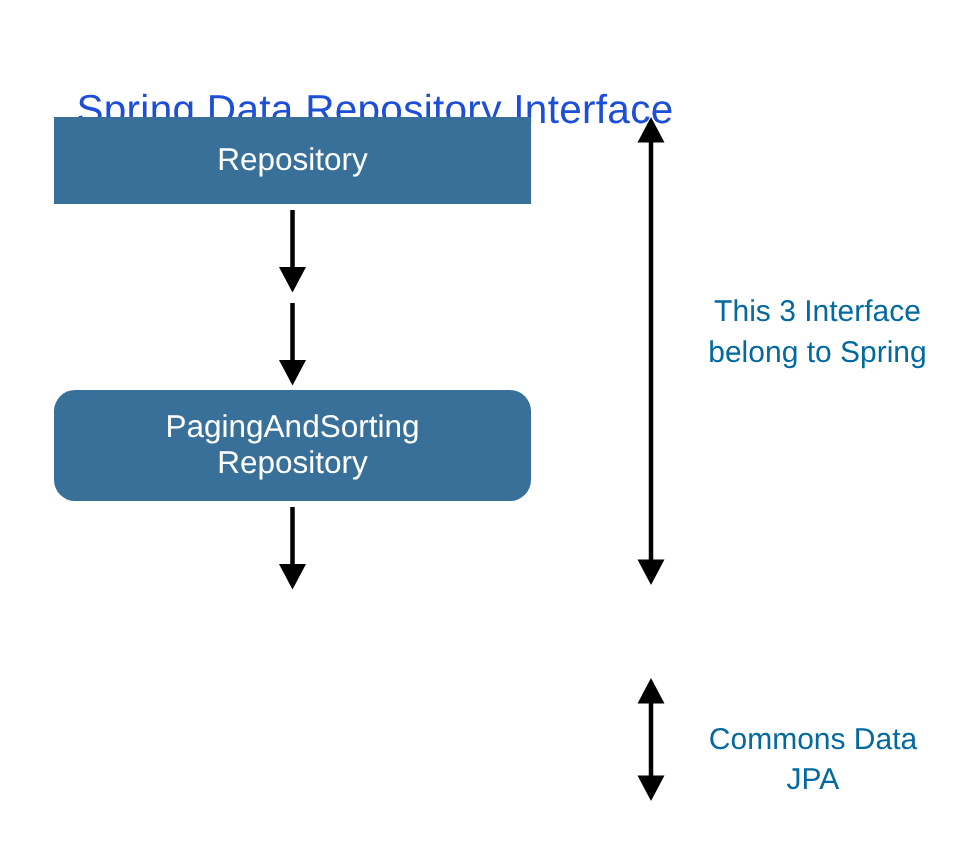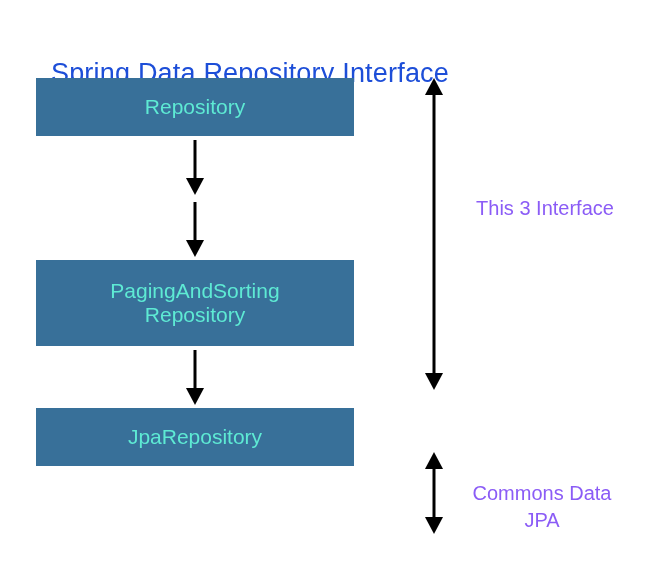--- a/index.html
+++ b/index.html
@@ -26,46 +26,46 @@
   }
   .boxes {
     position: absolute;
     left: 36px;
     top: 78px;
     width: 318px;
   }
   .box {
     width: 318px;
     background: #387099;
-    color: #5eead4;
+    color: #ffffff;
     font-size: 21px;
     display: flex;
     align-items: center;
     justify-content: center;
     text-align: center;
     line-height: 1.15;
   }
   .box.single { height: 58px; }
-  .box.double { height: 86px; }
+  .box.double { height: 74px; border-radius: 14px; }
   .arrow-gap {
     height: 62px;
     position: relative;
   }
   .down-arrow {
     position: absolute;
     left: 50%;
     top: 4px;
     transform: translateX(-50%);
   }
   .bracket {
     position: absolute;
   }
   .annotation {
     position: absolute;
-    color: #8b5cf6;
+    color: #0369a1;
     font-size: 20px;
     text-align: center;
     line-height: 1.35;
   }
 </style>
 </head>
 <body>
 
 <div class="title">Spring Data Repository Interface</div>
 
@@ -97,38 +97,35 @@
     </span>
   </div>
 
   <div class="arrow-gap">
     <svg class="down-arrow" width="24" height="56" viewBox="0 0 24 56">
       <line x1="12" y1="0" x2="12" y2="40" stroke="#000" stroke-width="3"></line>
       <polygon points="12,55 3,38 21,38" fill="#000"></polygon>
     </svg>
   </div>
 
-  <div class="box single">
-    <span>JpaRepository</span>
-  </div>
 
 </div>
 
 <svg class="bracket" style="left:422px; top:78px;" width="24" height="312" viewBox="0 0 24 312">
   <polygon points="12,0 3,17 21,17" fill="#000"></polygon>
   <line x1="12" y1="14" x2="12" y2="298" stroke="#000" stroke-width="3"></line>
   <polygon points="12,312 3,295 21,295" fill="#000"></polygon>
 </svg>
 
 <svg class="bracket" style="left:422px; top:452px;" width="24" height="82" viewBox="0 0 24 82">
   <polygon points="12,0 3,17 21,17" fill="#000"></polygon>
   <line x1="12" y1="14" x2="12" y2="68" stroke="#000" stroke-width="3"></line>
   <polygon points="12,82 3,65 21,65" fill="#000"></polygon>
 </svg>
 
 <div class="annotation" style="left:460px; top:195px; width:170px;">
   <span>This 3 Interface</span><br>
-  <br>
+  <span>belong to Spring</span><br>
 </div>
 
 <div class="annotation" style="left:462px; top:480px; width:160px;">
   <span>Commons Data JPA</span>
 </div>
 
 </body></html>

